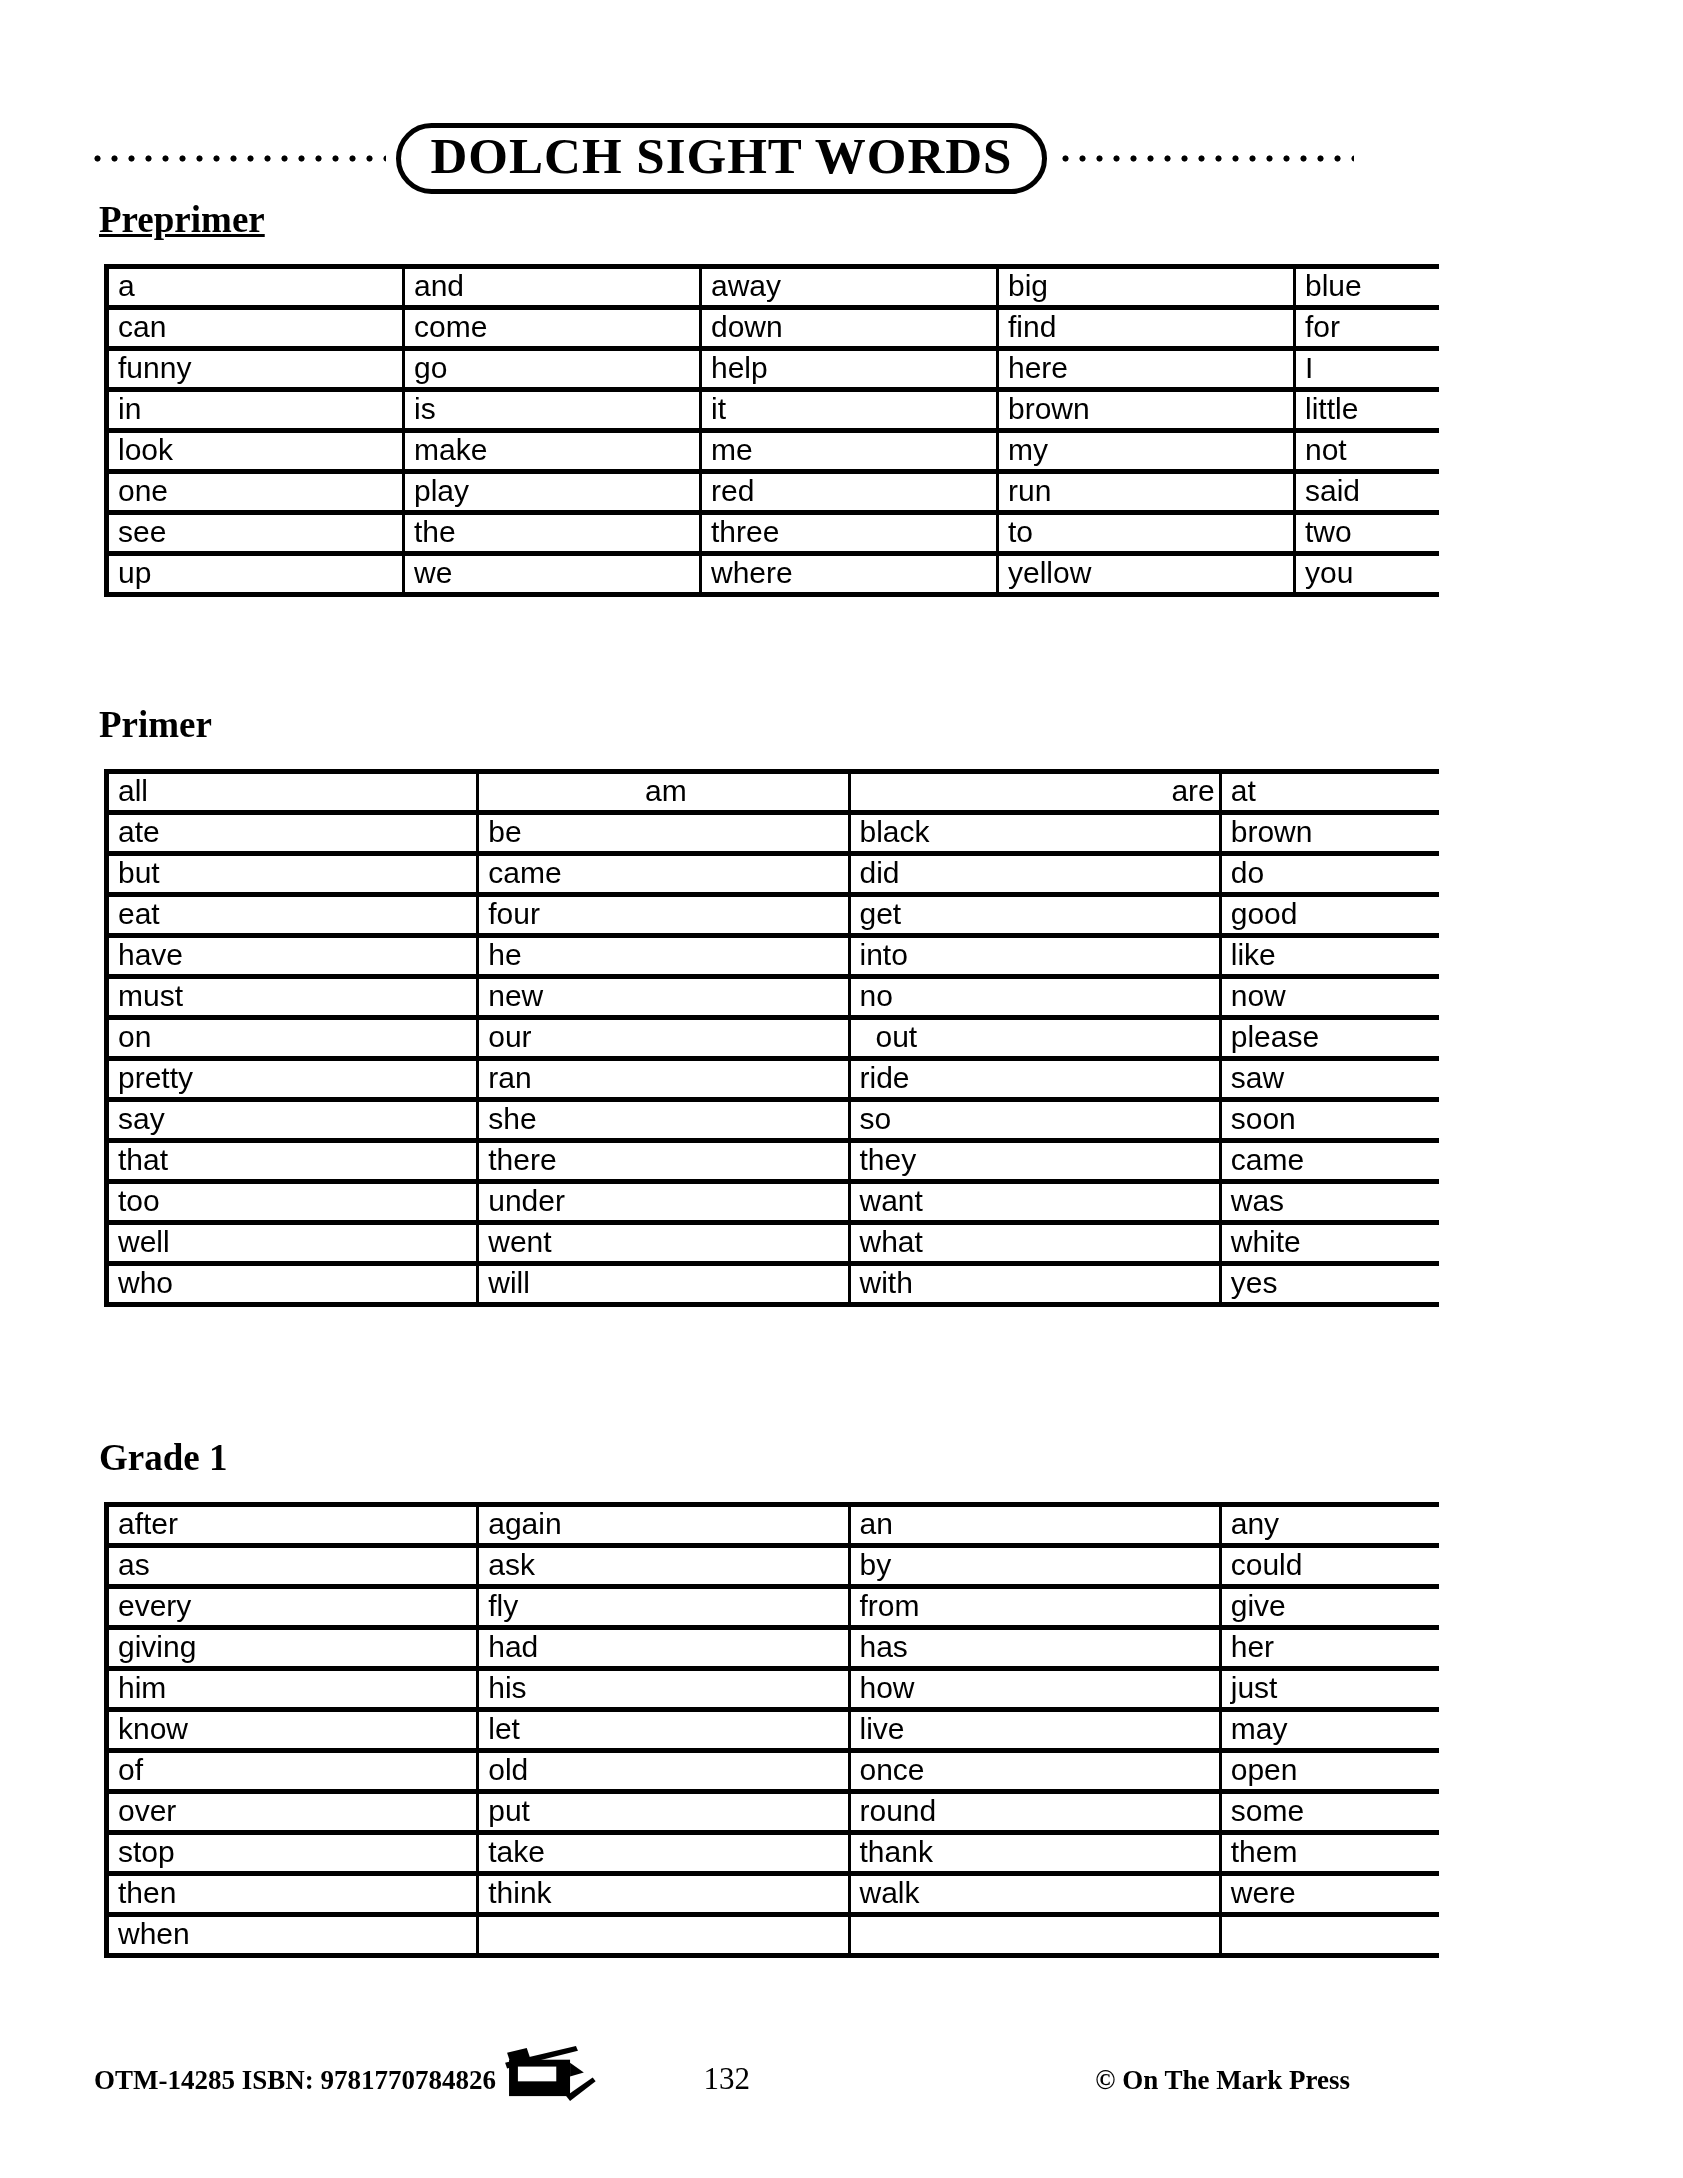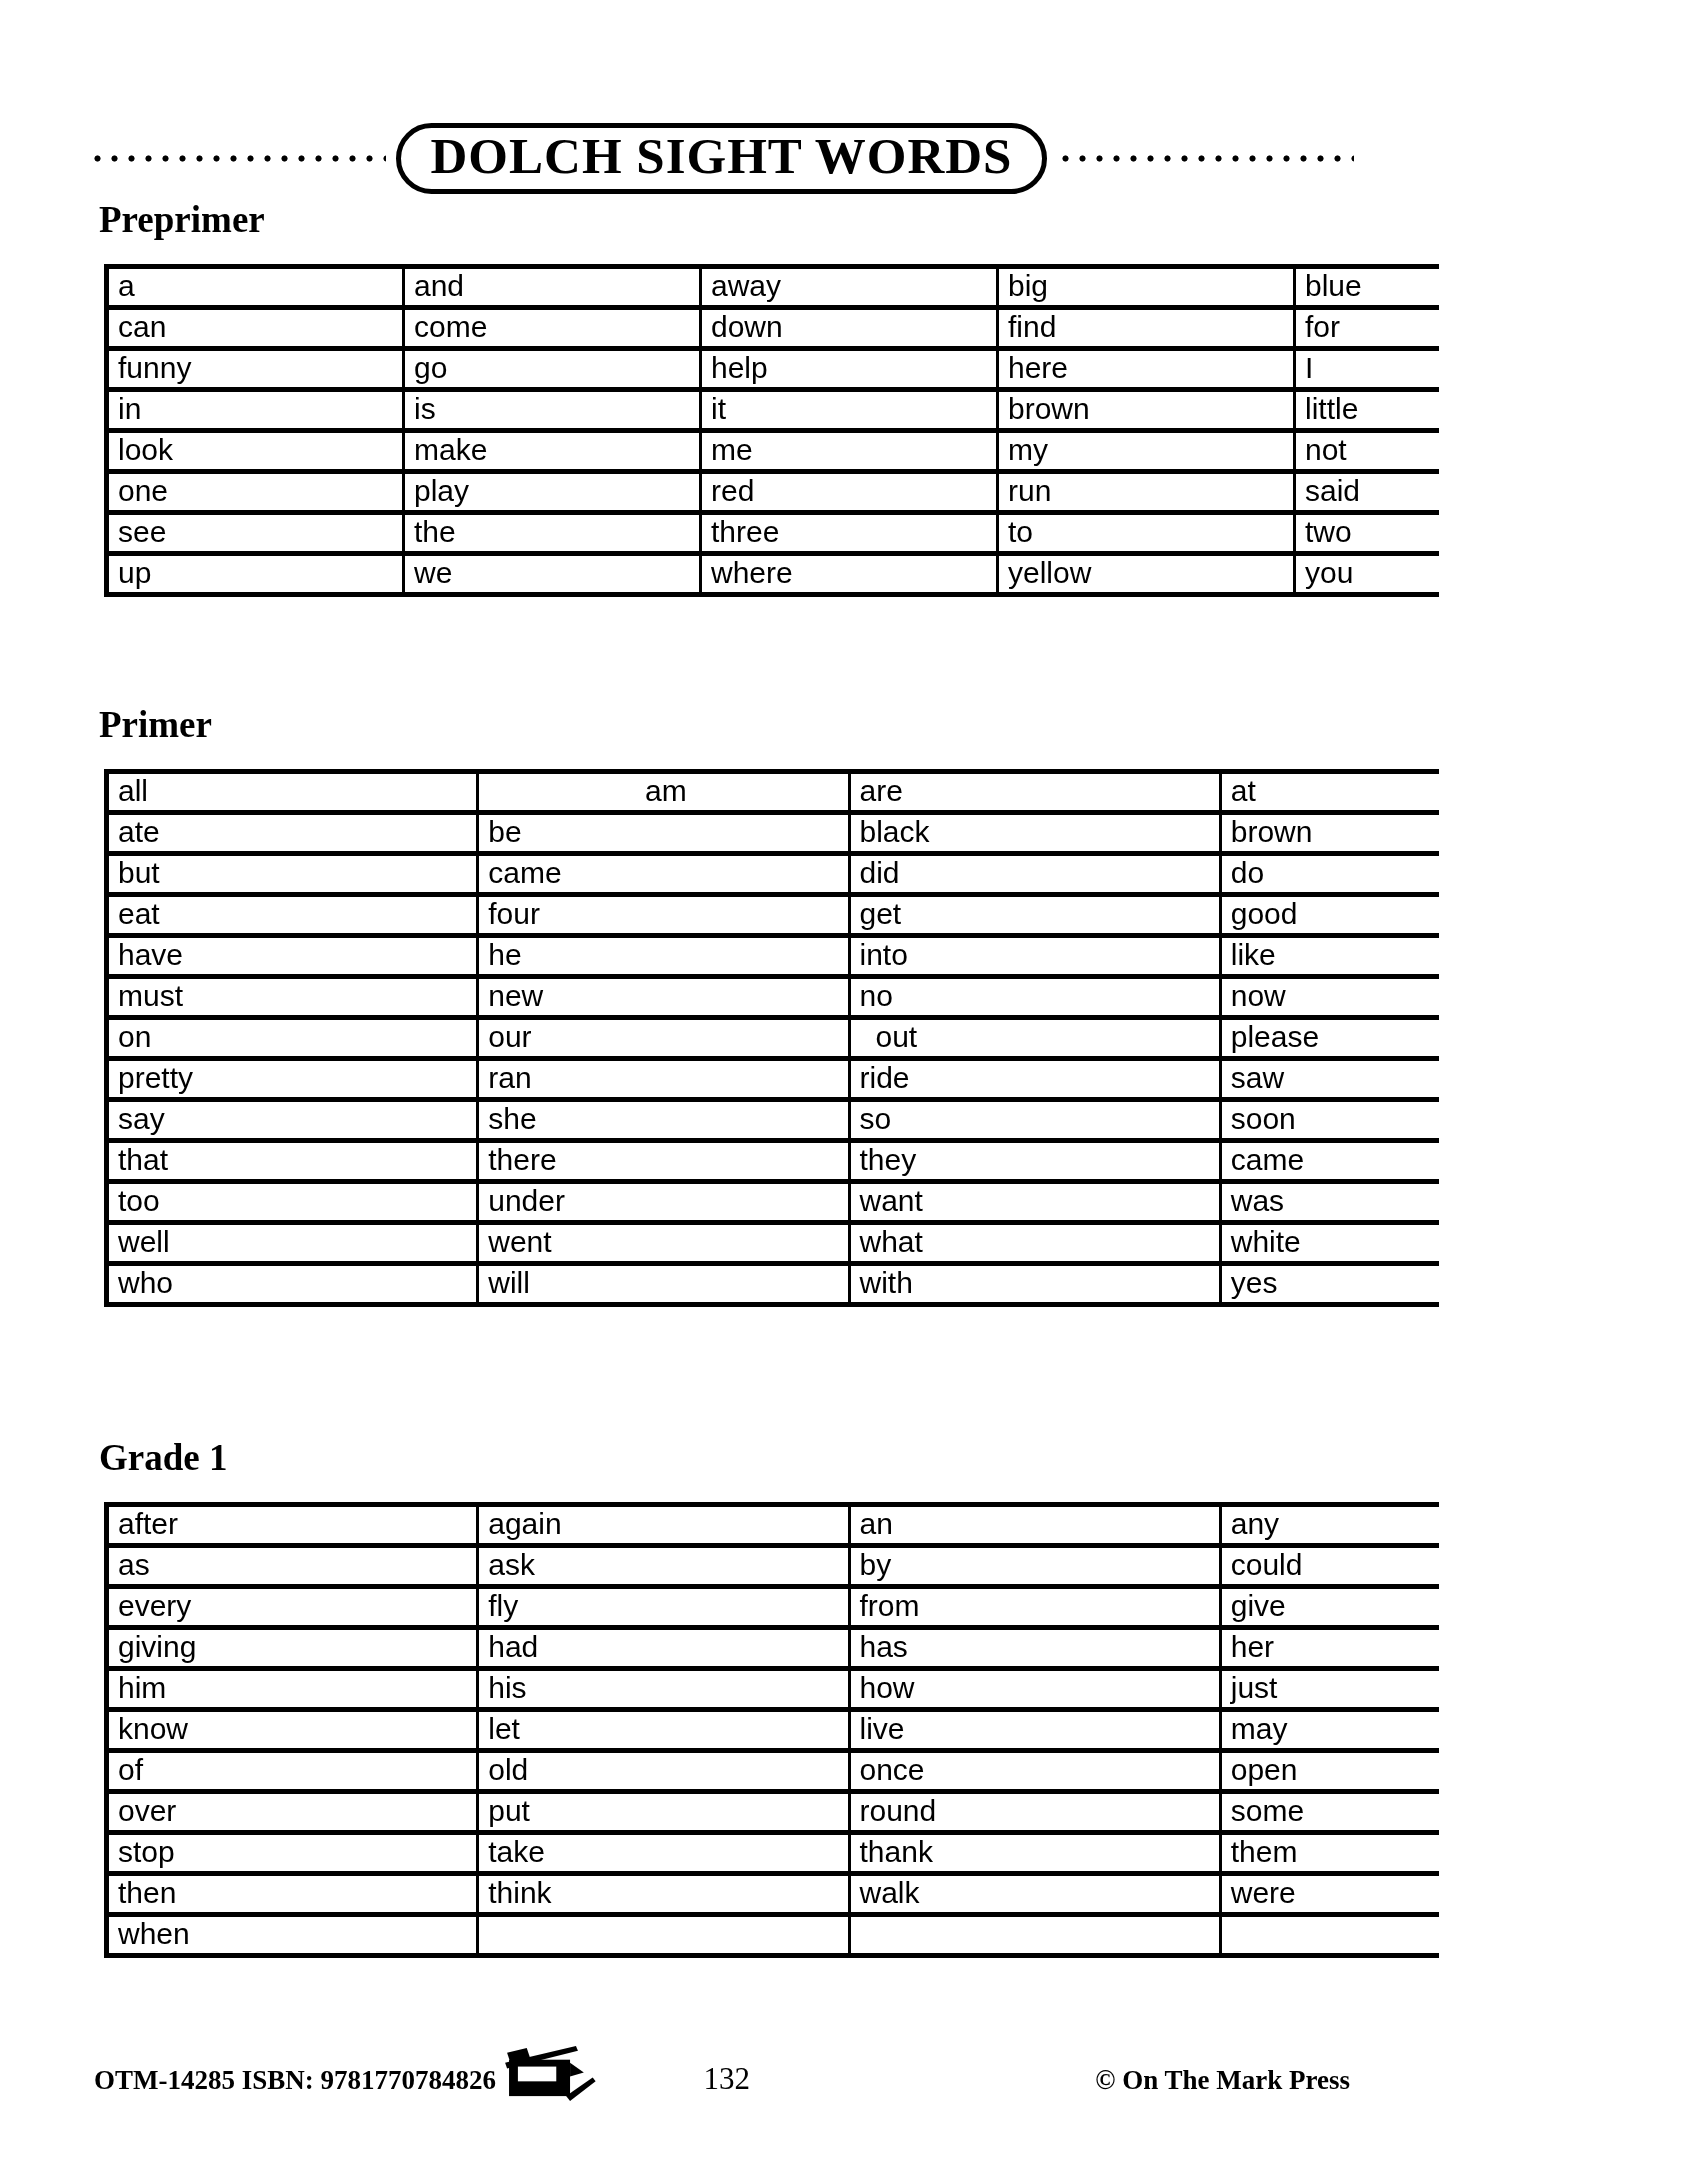--- a/index.html
+++ b/index.html
@@ -43,21 +43,21 @@
   }
 
   
   .section-heading {
     position:absolute; left:99px;
     font-family:"Liberation Serif", serif;
     font-weight:bold;
     font-size:37px;
     line-height:1.1;
   }
-  #heading-preprimer { top:200px; }
+  #heading-preprimer { top:200px;text-decoration:underline; }
   #heading-primer    { top:705px; }
   #heading-grade1    { top:1438px; }
 
   
   table.words {
     position:absolute; left:104px;
     width:1490px;
     border-collapse:collapse;
     table-layout:fixed;
     border:5px solid #000;
@@ -176,21 +176,21 @@
         </tr>
       </tbody>
   </table>
 
   <div class="section-heading" id="heading-primer">Primer</div>
   <table class="words" id="table-primer">
     <tbody>
         <tr>
           <td style="width: 25%;">all</td>
           <td style="width: 25%; text-align: center;">am</td>
-          <td style="width: 25%;">are</td>
+          <td style="width: 25%; text-align: right;">are</td>
           <td style="width: 25%;">at</td>
         </tr>
         <tr>
           <td style="width: 25%;">ate</td>
           <td style="width: 25%;">be</td>
           <td style="width: 25%;">black</td>
           <td style="width: 25%;">brown</td>
         </tr>
         <tr>
           <td style="width: 25%;">but</td>

